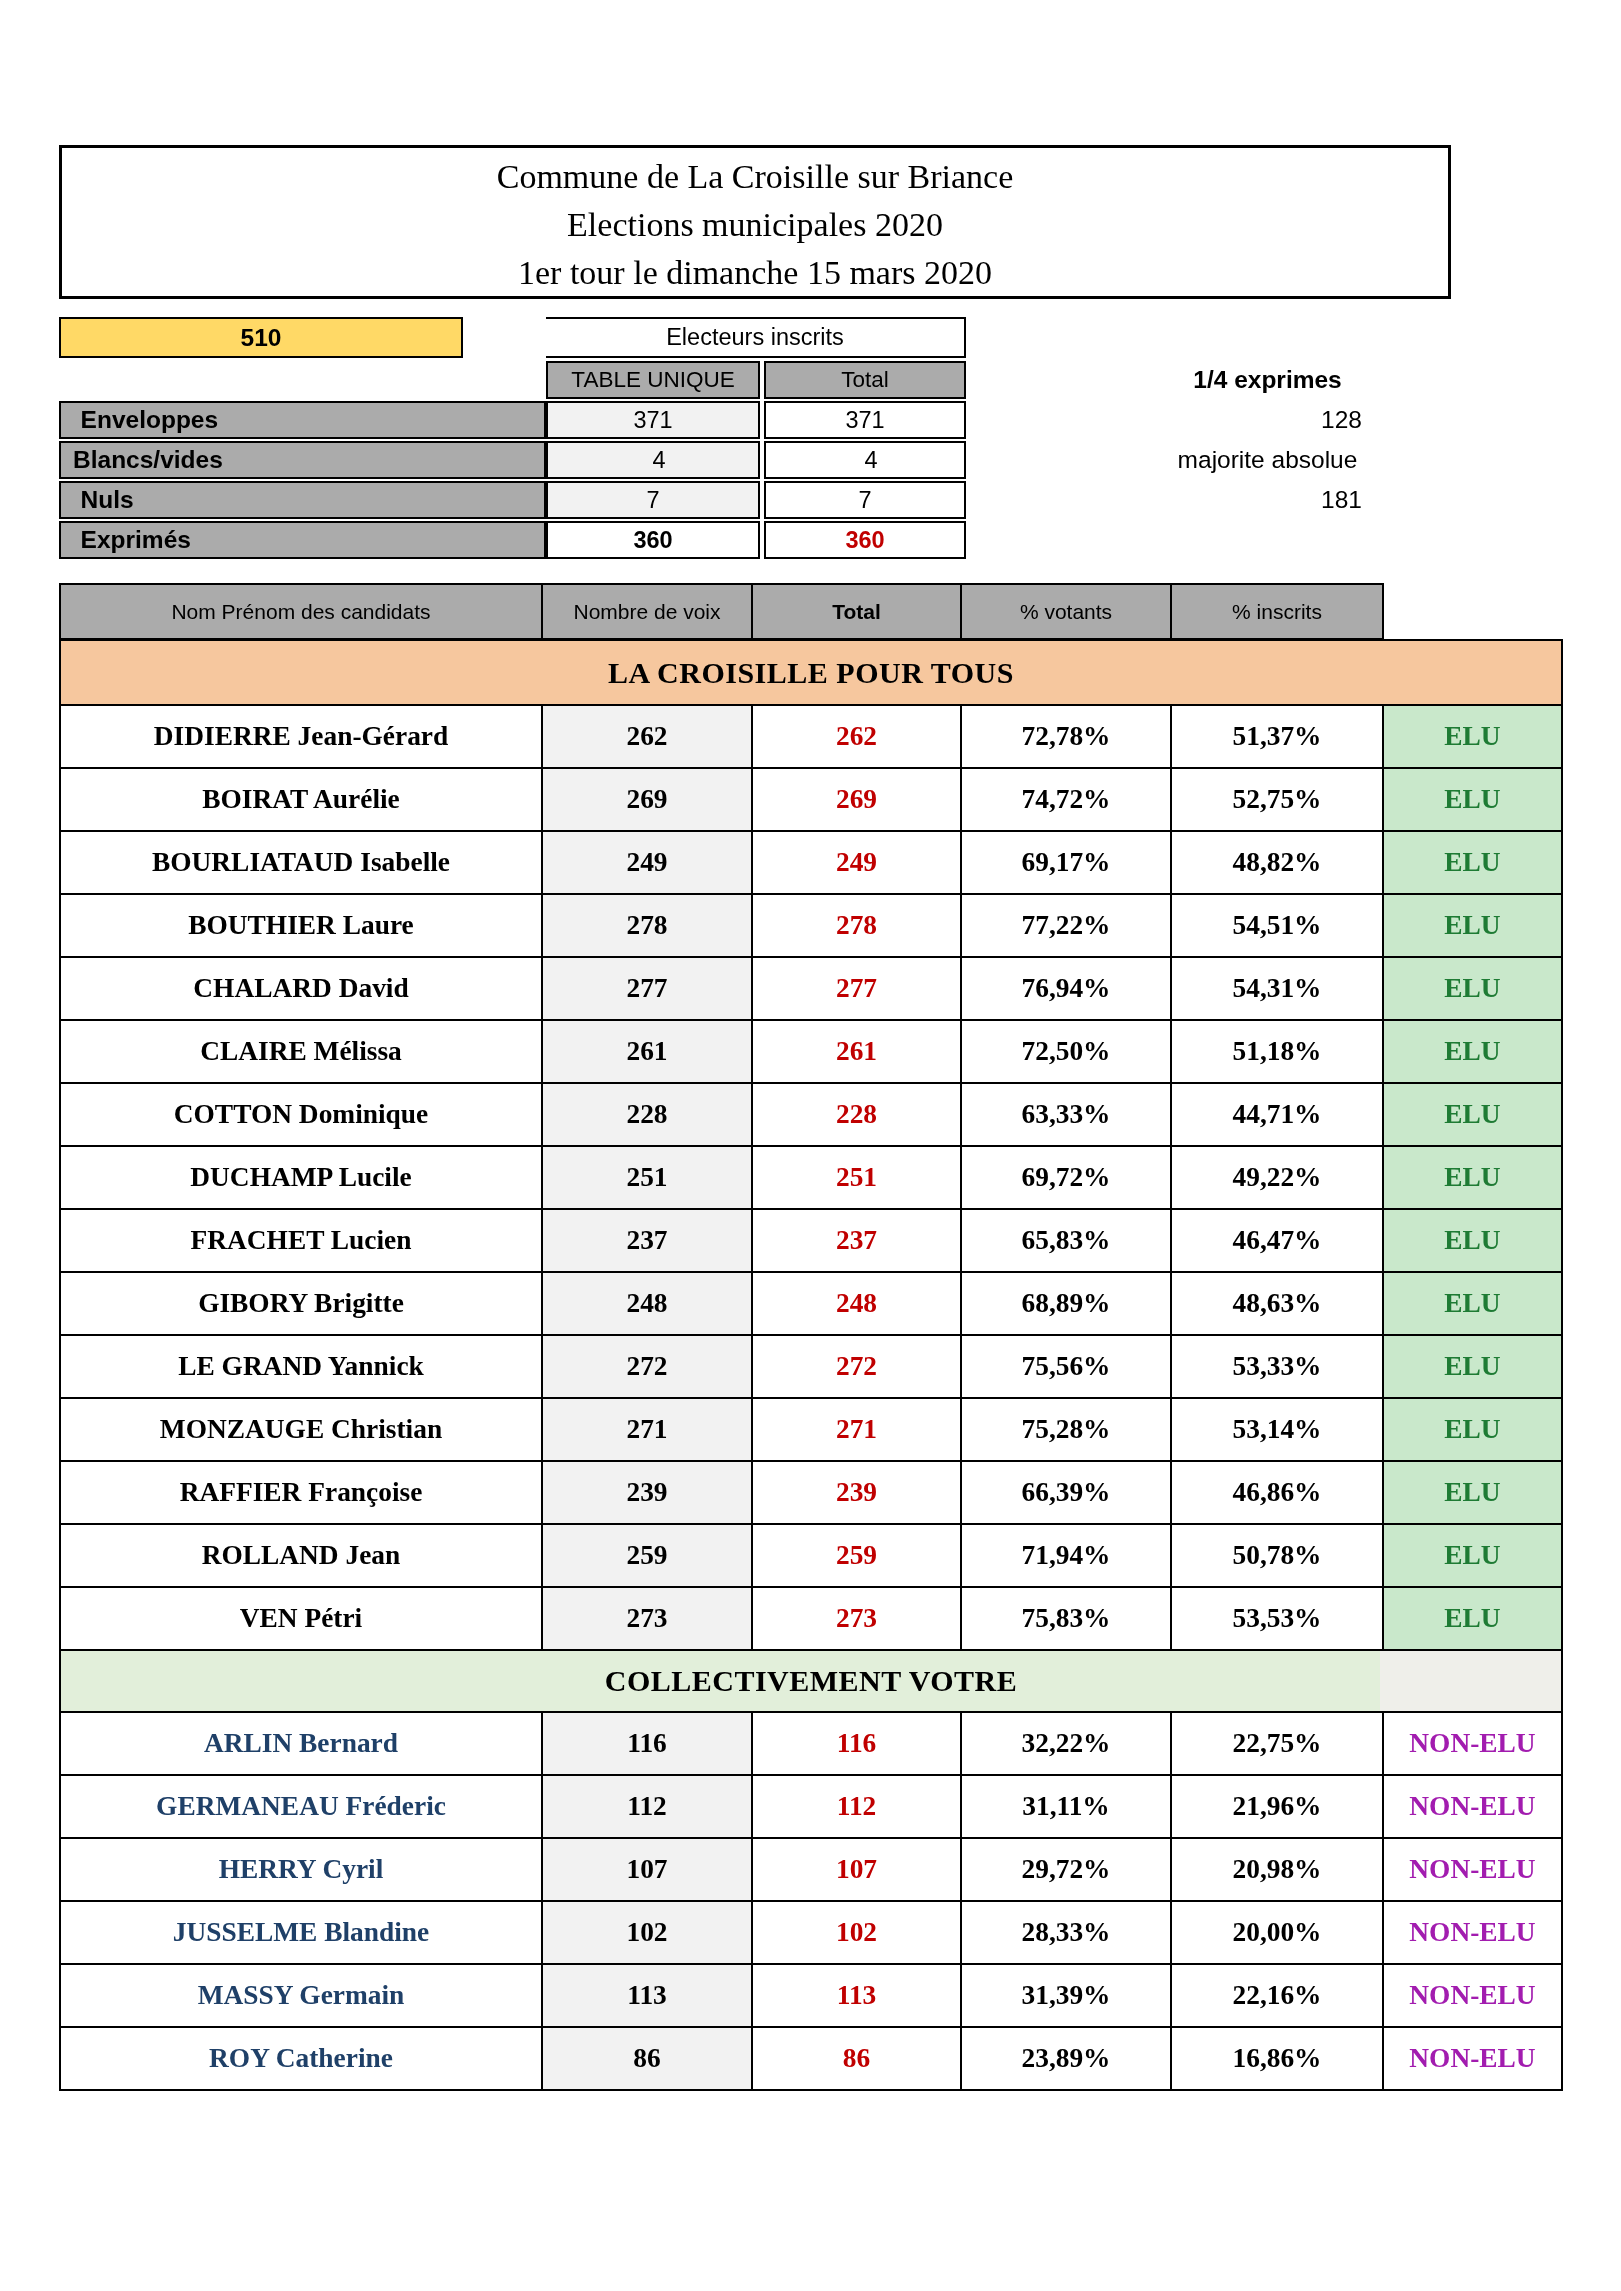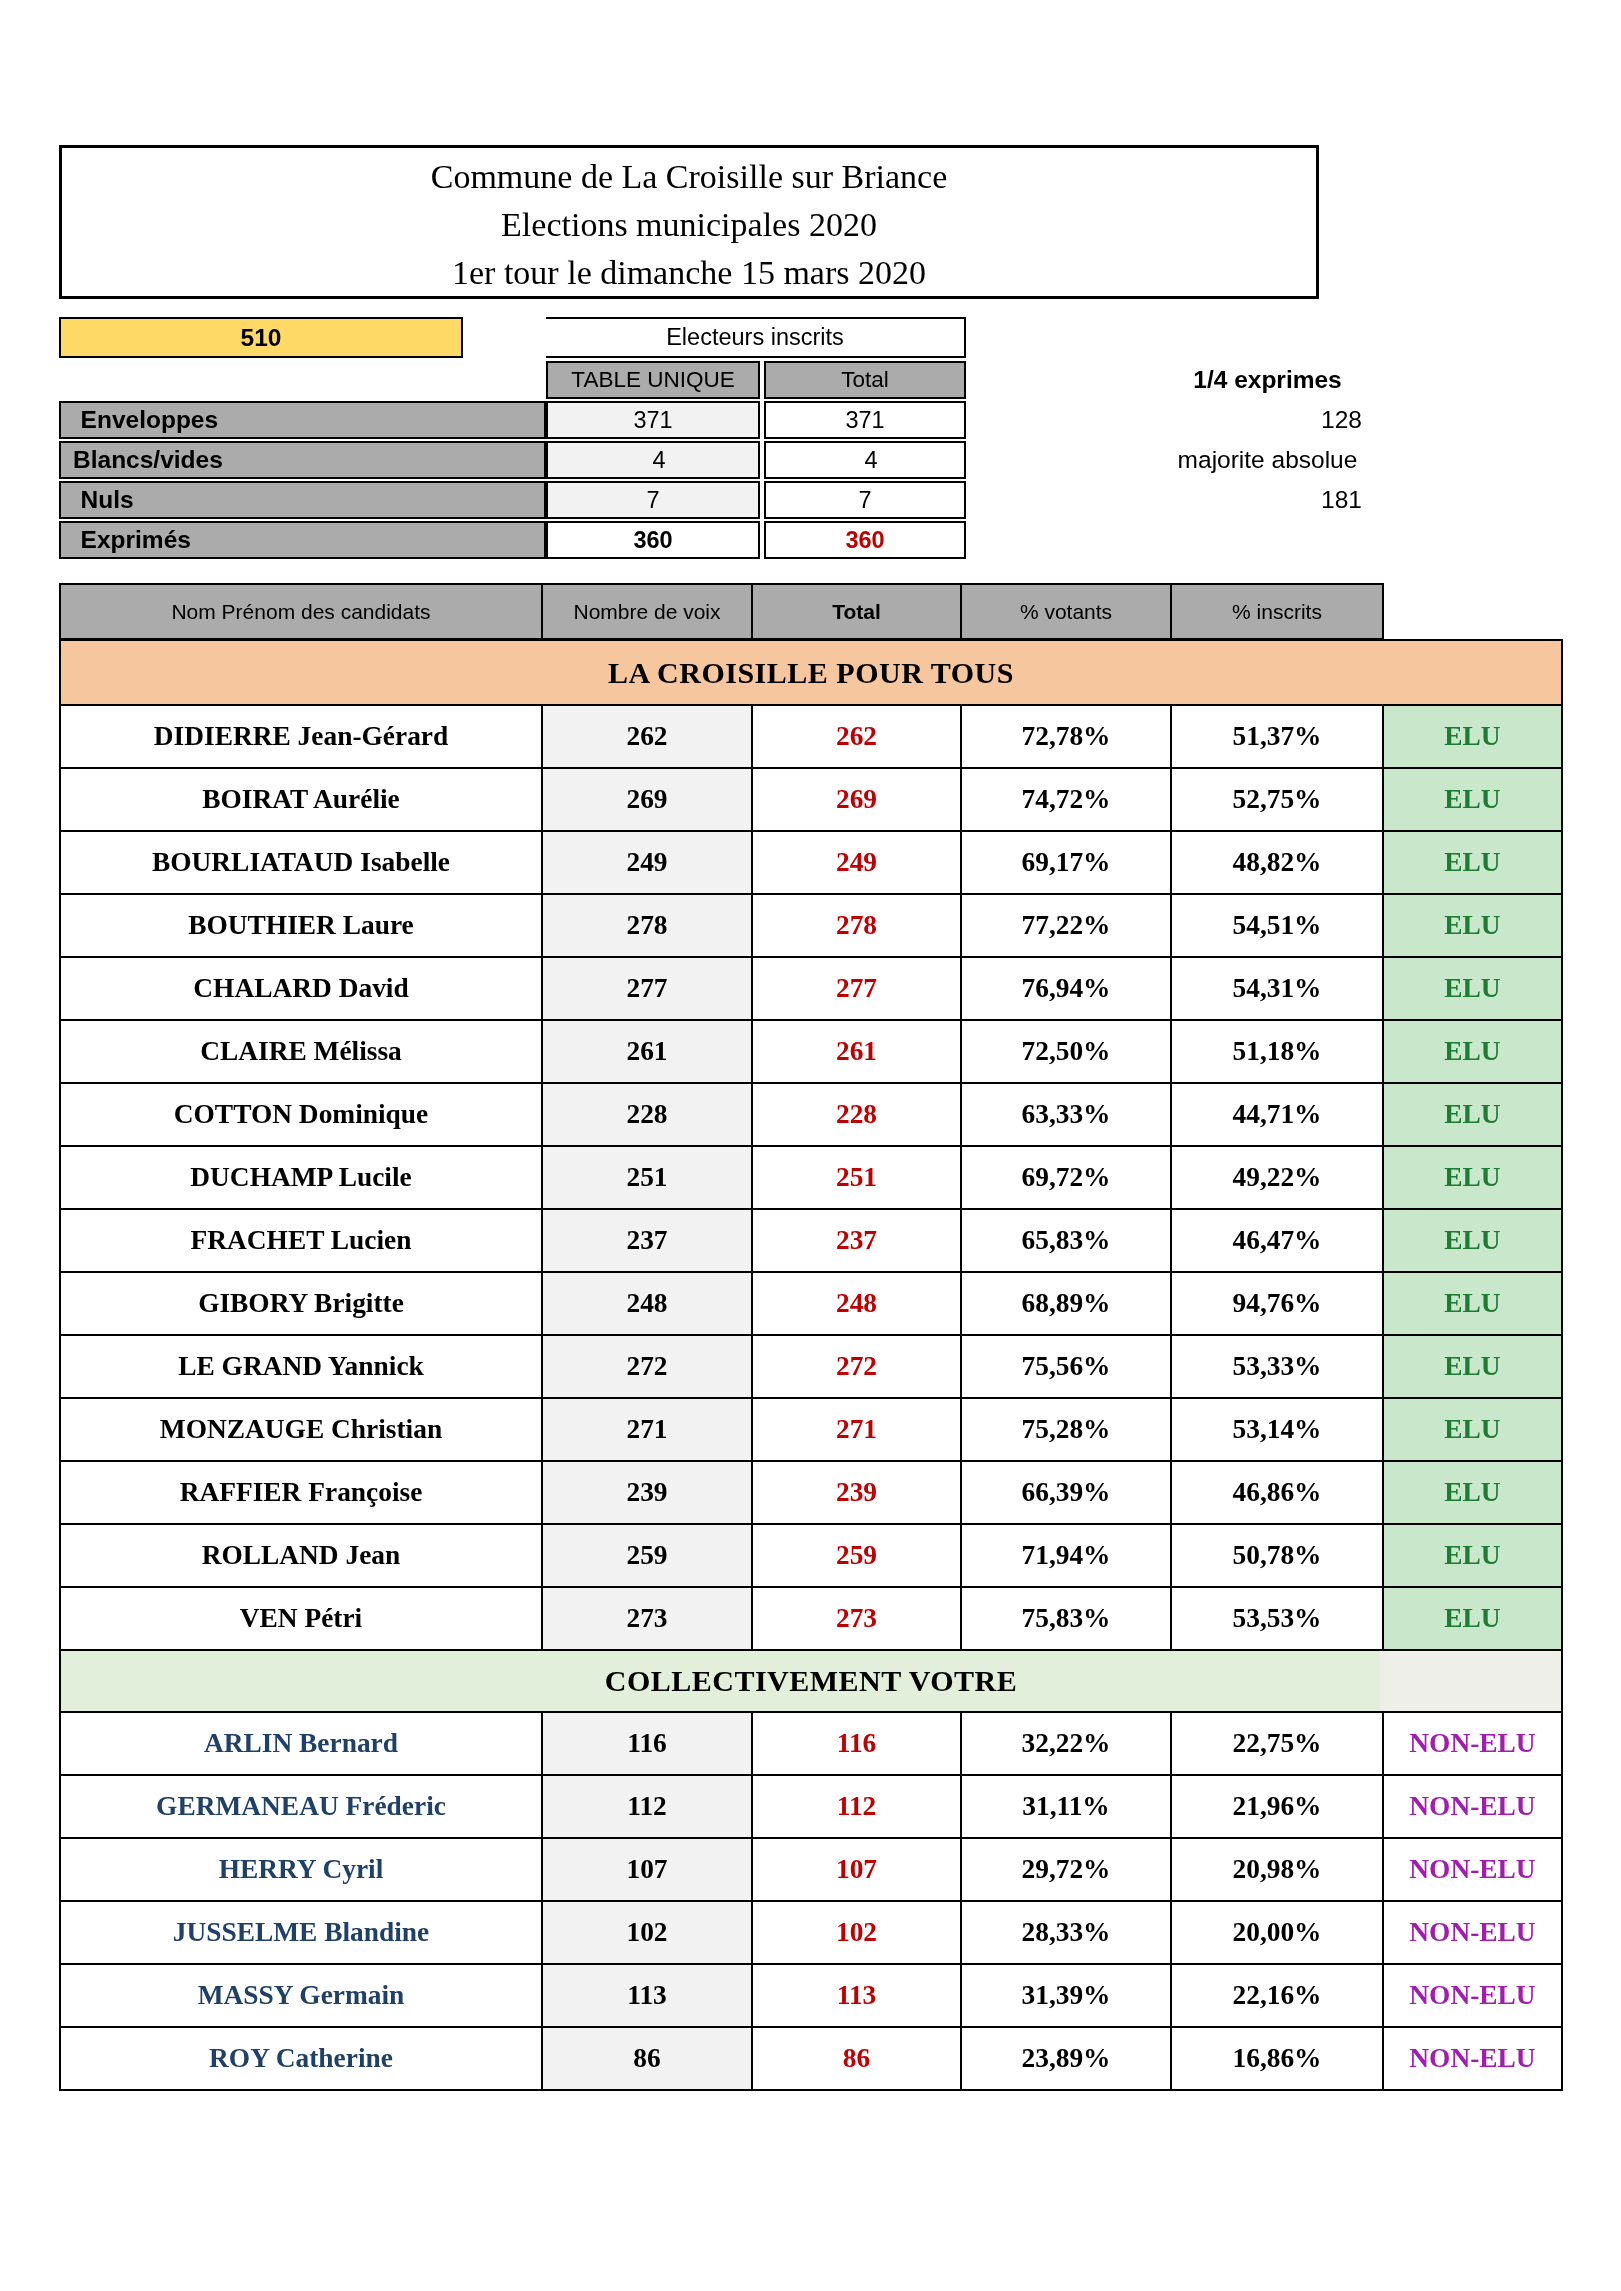--- a/index.html
+++ b/index.html
@@ -16,21 +16,21 @@
     --border:#000000;
   }
   html,body{margin:0;padding:0;}
   body{
     width:1621px;height:2292px;position:relative;background:#ffffff;
     font-family:"Liberation Sans",sans-serif;color:#000;
   }
   .abs{position:absolute;box-sizing:border-box;}
   
   .title-box{
-    left:59px;top:145px;width:1260px;height:154px;
+    left:59px;top:145px;width:1392px;height:154px;
     border:3.9px solid var(--border);
     text-align:center;
     font-family:"Liberation Serif",serif;
     font-size:34px;line-height:48px;
     padding-top:4.9px;
   }
   
   .cell{
     display:flex;align-items:center;justify-content:center;
     box-sizing:border-box;font-size:23.5px;
@@ -217,21 +217,21 @@
         <td class="total">237</td>
         <td>65,83%</td>
         <td>46,47%</td>
         <td class="status-elu">ELU</td>
       </tr>
       <tr class="cand sec0">
         <td class="name">GIBORY Brigitte</td>
         <td class="voix">248</td>
         <td class="total">248</td>
         <td>68,89%</td>
-        <td>94,76%</td>
+        <td>48,63%</td>
         <td class="status-elu">ELU</td>
       </tr>
       <tr class="cand sec0">
         <td class="name">LE GRAND Yannick</td>
         <td class="voix">272</td>
         <td class="total">272</td>
         <td>75,56%</td>
         <td>53,33%</td>
         <td class="status-elu">ELU</td>
       </tr>

